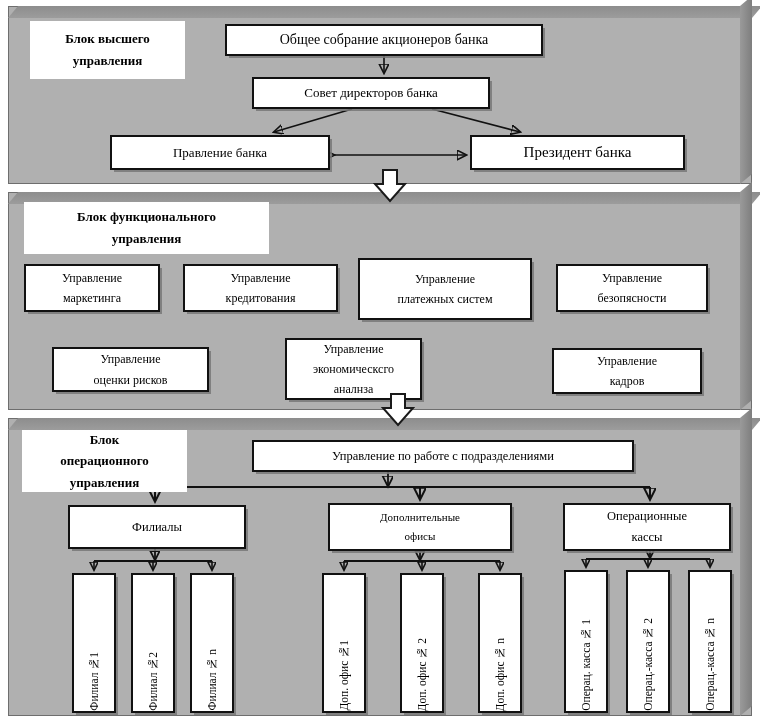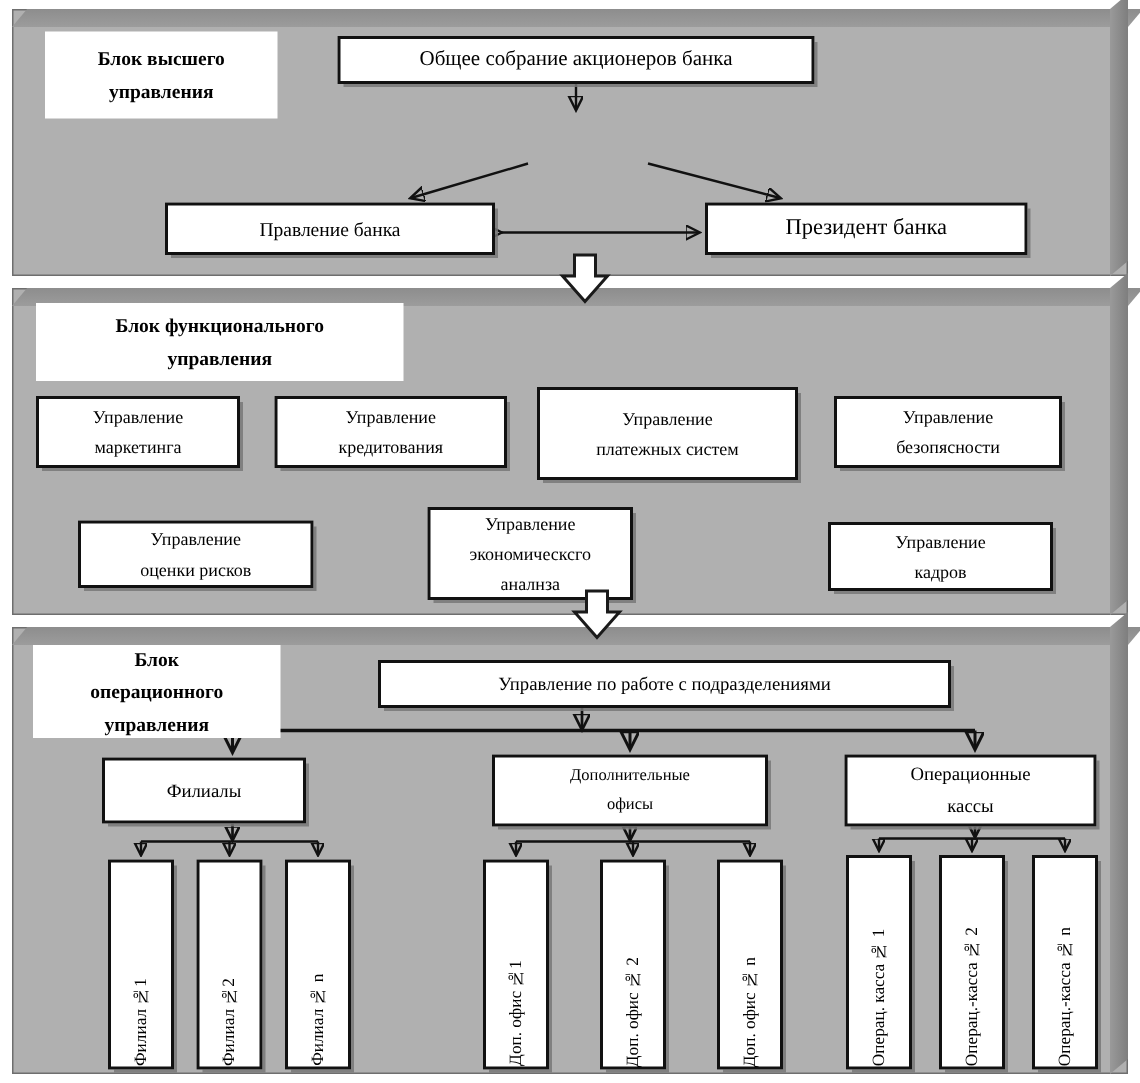--- a/index.html
+++ b/index.html
@@ -107,20 +107,23 @@
 
   <div class="nodebox plain label-block" style="left:30px;top:21px;width:155px;height:58px;flex-direction:column;">
     <span class="txt">Блок высшего</span>
     <span class="txt">управления</span>
   </div>
 
   <div class="nodebox bordered" style="left:225px;top:24px;width:318px;height:32px;font-size:14px;">
     <span class="txt">Общее собрание акционеров банка</span>
   </div>
 
+  <div class="nodebox bordered" style="left:252px;top:77px;width:238px;height:32px;font-size:13px;">
+    <span class="txt">Совет директоров банка</span>
+  </div>
 
   <div class="nodebox bordered" style="left:110px;top:135px;width:220px;height:35px;font-size:13px;">
     <span class="txt">Правление банка</span>
   </div>
 
   <div class="nodebox bordered" style="left:470px;top:135px;width:215px;height:35px;font-size:15px;">
     <span class="txt">Президент банка</span>
   </div>
 
   <div class="slab" style="left:8px;top:192px;width:744px;height:218px;">
@@ -179,21 +182,21 @@
   <div class="nodebox plain label-block" style="left:22px;top:430px;width:165px;height:62px;flex-direction:column;">
     <span class="txt">Блок</span>
     <span class="txt">операционного</span>
     <span class="txt">управления</span>
   </div>
 
   <div class="nodebox bordered" style="left:252px;top:440px;width:382px;height:32px;font-size:12.5px;">
     <span class="txt">Управление по работе с подразделениями</span>
   </div>
 
-  <div class="nodebox bordered" style="left:68px;top:505px;width:136px;height:44px;font-size:12.5px;flex-direction:column;">
+  <div class="nodebox bordered" style="left:68px;top:505px;width:178px;height:44px;font-size:12.5px;flex-direction:column;">
     <span class="txt">Филиалы</span>
   </div>
 
   <div class="nodebox bordered" style="left:328px;top:503px;width:184px;height:48px;font-size:11px;flex-direction:column;">
     <span class="txt">Дополнительные</span>
     <span class="txt">офисы</span>
   </div>
 
   <div class="nodebox bordered" style="left:563px;top:503px;width:168px;height:48px;font-size:12.5px;flex-direction:column;">
     <span class="txt">Операционные</span>

